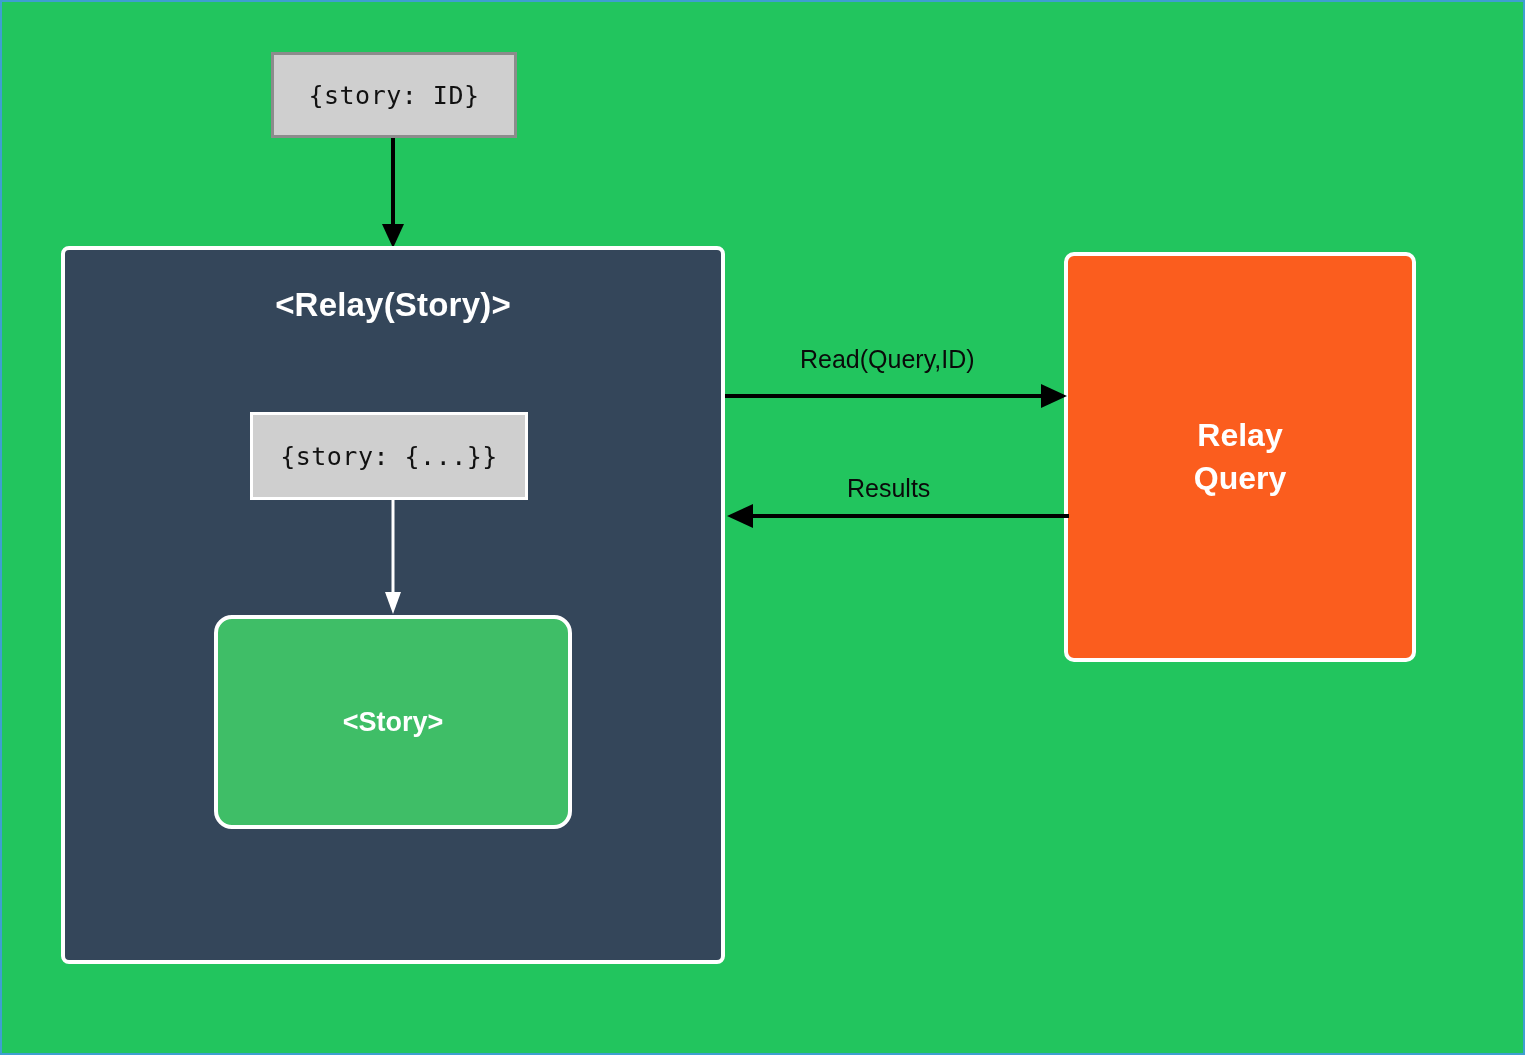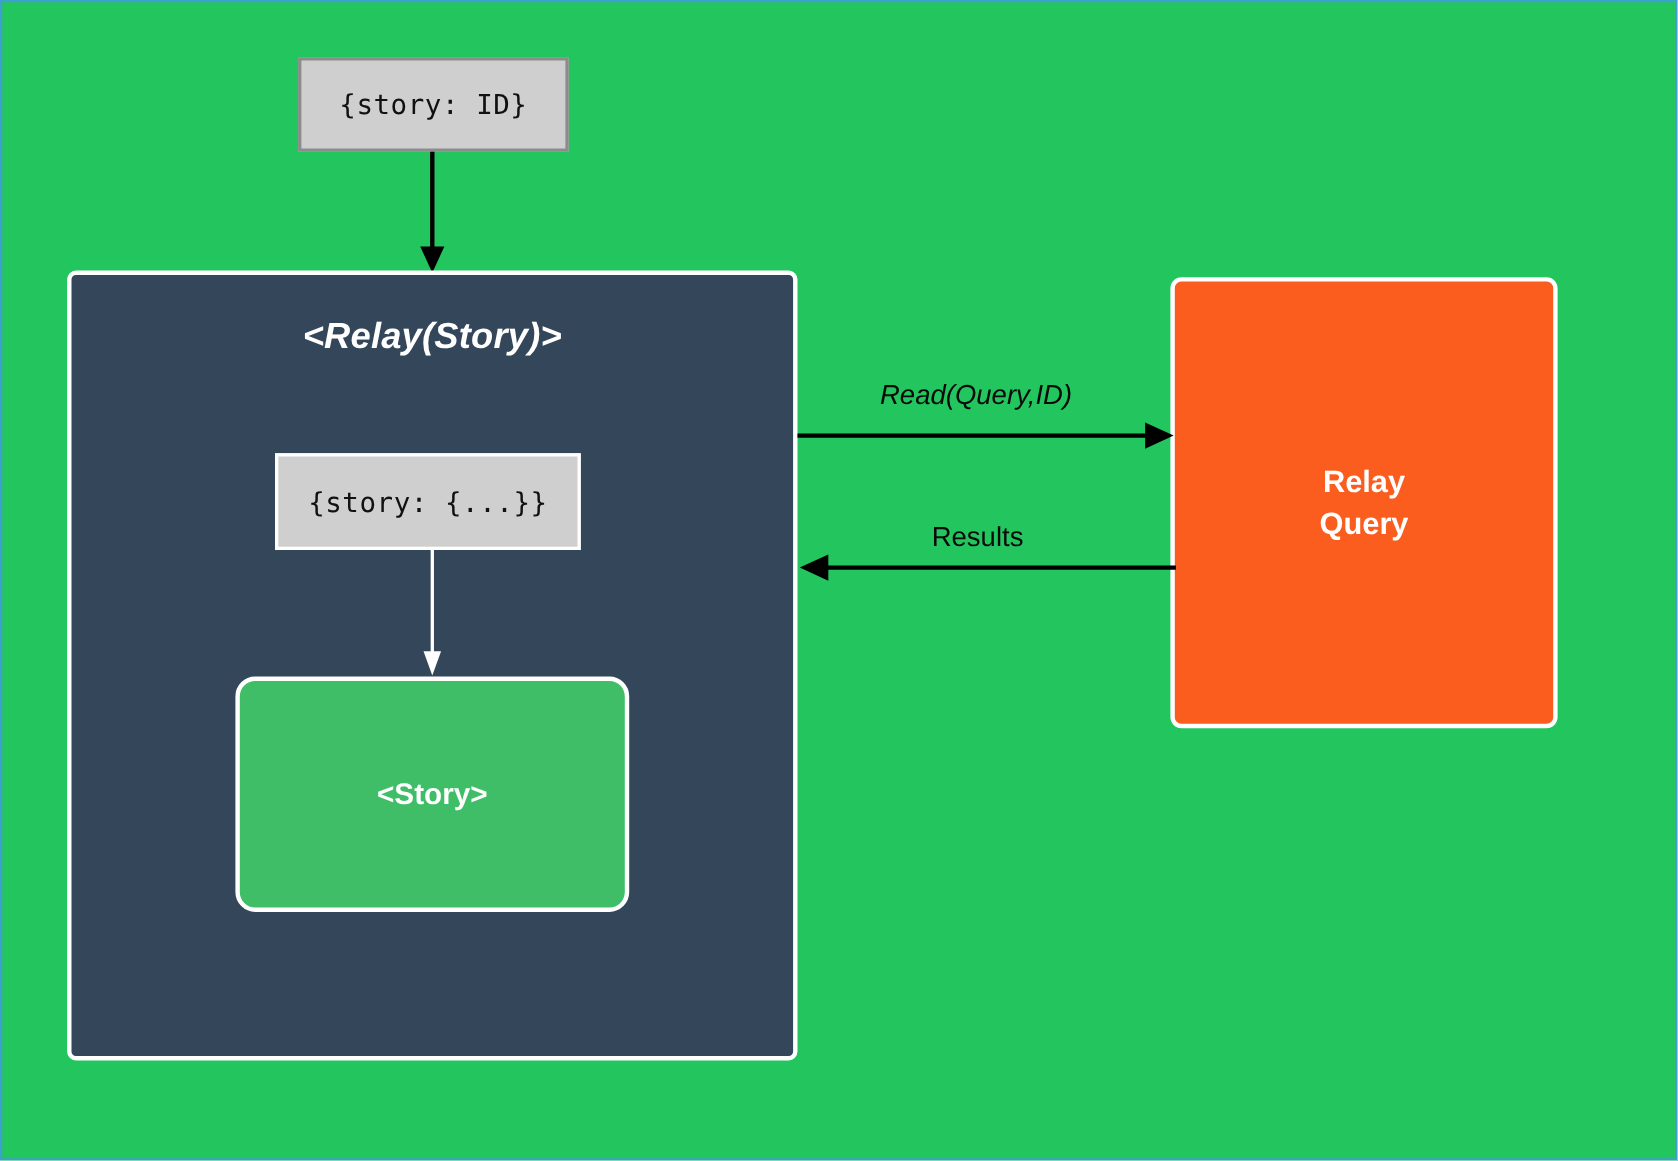--- a/index.html
+++ b/index.html
@@ -45,21 +45,20 @@
   
   .box-container {
     left: 59px;
     top: 244px;
     width: 664px;
     height: 718px;
     background: #34465a;
     border: 4px solid #ffffff;
     border-radius: 8px;
     display: block;
-    font-style: italic;
   }
 
   .container-title {
     position: absolute;
     left: 0;
     top: 36px;
     width: 100%;
     text-align: center;
     color: #ffffff;
     font-size: 33px;
@@ -98,39 +97,39 @@
   
   .box-orange {
     left: 1062px;
     top: 250px;
     width: 352px;
     height: 410px;
     background: #fb5d1e;
     border: 4px solid #ffffff;
     border-radius: 10px;
     color: #ffffff;
-    font-size: 28px;
+    font-size: 32px;
     font-weight: bold;
     line-height: 1.35;
     flex-direction: column;
   }
 
   
   .edge {
     position: absolute;
   }
   .edge svg { display: block; overflow: visible; }
 
   .edge-label {
     position: absolute;
     color: #0a0a0a;
     font-size: 25px;
     white-space: nowrap;
   }
-  .label-read  { left: 798px;  top: 343px; font-style: italic; }
+  .label-read  { left: 798px;  top: 343px; }
   .label-results { left: 845px; top: 472px; }
 </style>
 </head>
 <body>
 
 <div id="canvas">
 
   <div class="node box-gray-outer">
     <span>{story: ID}</span>
   </div>

